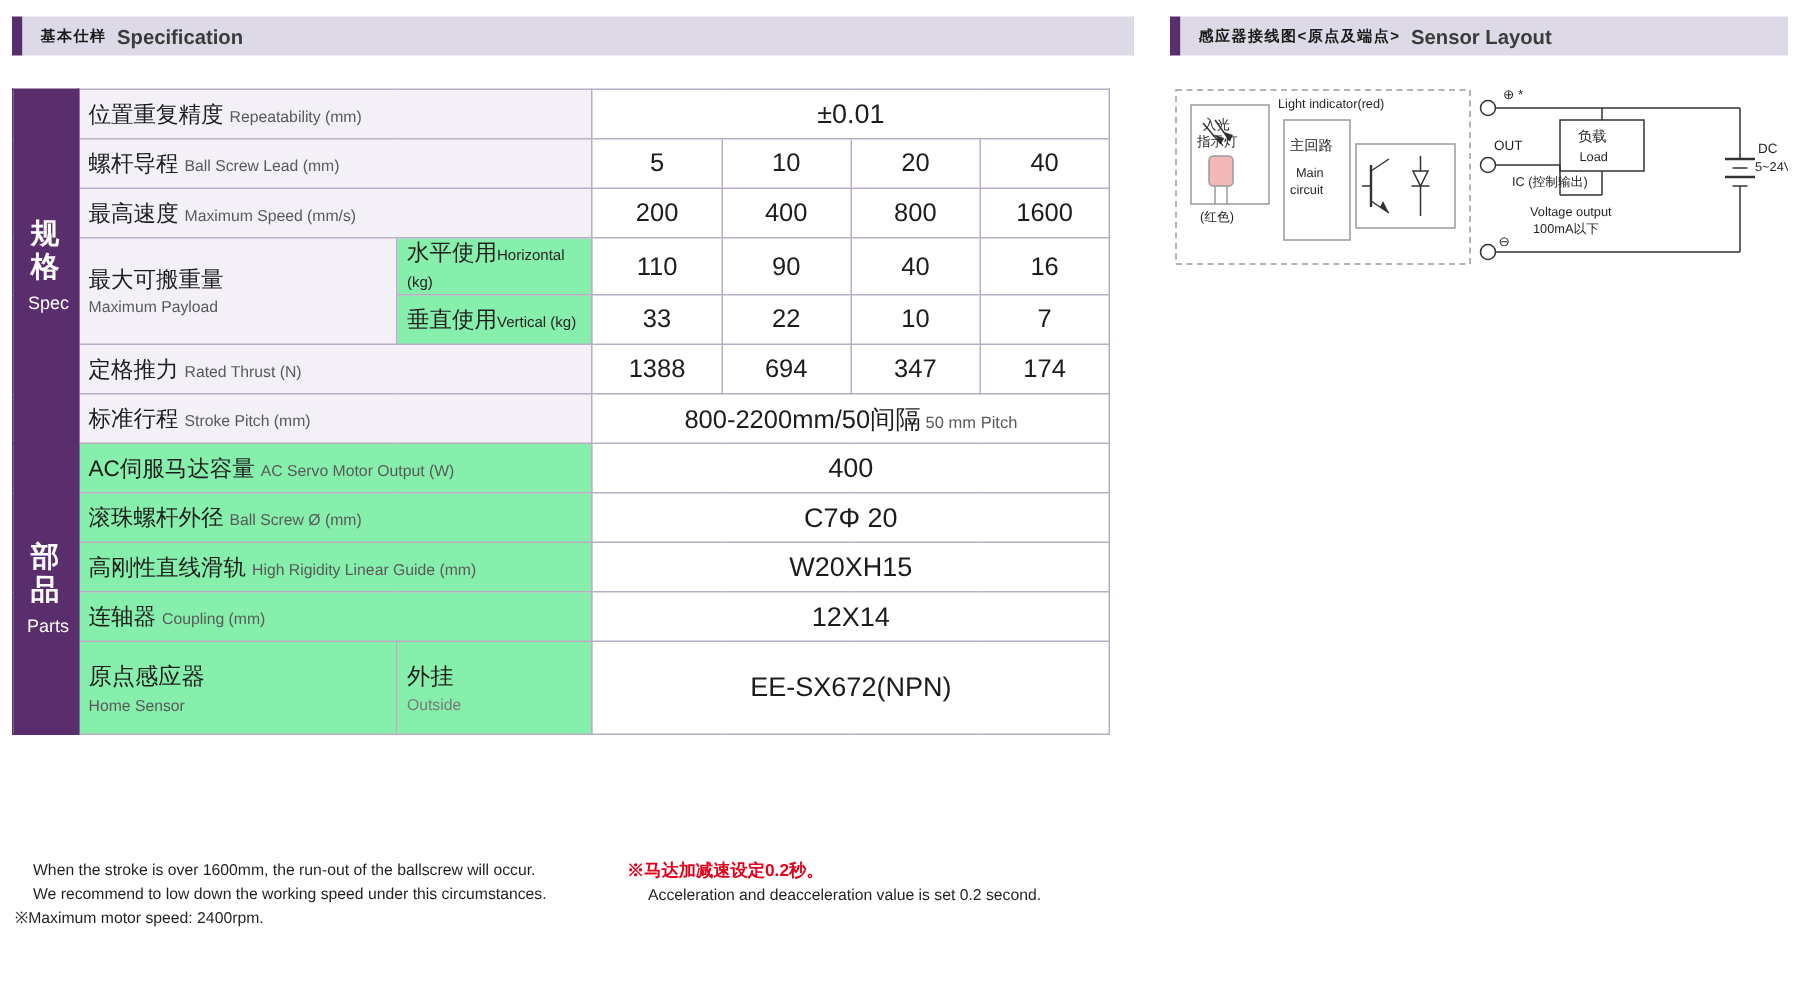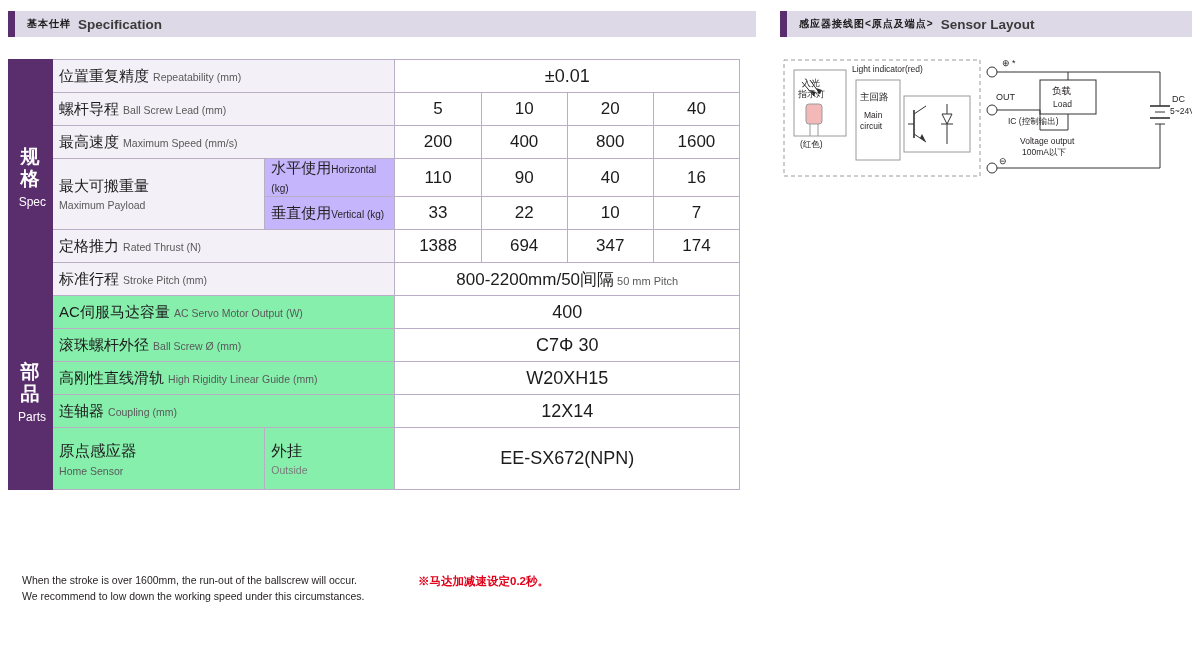--- a/index.html
+++ b/index.html
@@ -109,21 +109,21 @@
     font-size: 17px;
     color: #1c1c1c;
   }
   .val .note {
     font-size: 11px;
     color: #5a5a5a;
     margin-left: 3px;
   }
   .val.big { font-size: 18px; }
   .sub {
-    background: #c4b5fd;
+    background: #86efac;
   }
   .sub .l-cn { font-size: 15px; }
   .sub .l-en { font-size: 10px; }
   .outside .o-cn { font-size: 15.5px; color: #1c1c1c; }
   .outside .o-en { font-size: 10.5px; color: #7a7a7a; display:block; margin-top:2px;}
   .hs .l-cn { font-size: 15.5px; display:block;}
   .hs .l-en { font-size: 10.5px; color:#595959; display:block; margin-left:0; margin-top:3px;}
 
   
   #notes-left {
@@ -280,21 +280,21 @@
       <td class="lbl white" colspan="2">
         <span class="l-cn">AC伺服马达容量</span><span class="l-en">AC Servo Motor Output (W)</span>
       </td>
       <td class="val big" colspan="4">400</td>
     </tr>
 
     <tr>
       <td class="lbl white" colspan="2">
         <span class="l-cn">滚珠螺杆外径</span><span class="l-en">Ball Screw Ø (mm)</span>
       </td>
-      <td class="val big" colspan="4">C7Φ 30</td>
+      <td class="val big" colspan="4">C7Φ 20</td>
     </tr>
 
     <tr>
       <td class="lbl white" colspan="2">
         <span class="l-cn">高刚性直线滑轨</span><span class="l-en">High Rigidity Linear Guide (mm)</span>
       </td>
       <td class="val big" colspan="4">W20XH15</td>
     </tr>
 
     <tr>
@@ -314,24 +314,26 @@
         <span class="o-en">Outside</span>
       </td>
       <td class="val big" colspan="4">EE-SX672(NPN)</td>
     </tr>
   </tbody>
 </table>
 
 <div id="notes-left">
   <div class="n-en ind">When the stroke is over 1600mm, the run-out of the ballscrew will occur.</div>
   <div class="n-en ind">We recommend to low down the working speed under this circumstances.</div>
+  <div class="n-en n-en2">※Maximum motor speed: 2400rpm.</div>
 </div>
 
 <div id="notes-right">
   <div class="n-cn">※马达加减速设定0.2秒。</div>
+  <div class="n-en ind">Acceleration and deacceleration value is set 0.2 second.</div>
 </div>
 
 <div id="sensor-diagram">
 <svg width="412" height="135" viewBox="0 0 412 135" xmlns="http://www.w3.org/2000/svg">
 
   <rect x="4" y="8" width="196" height="116" fill="none" stroke="#9a9a9a" stroke-width="1" stroke-dasharray="4,3"></rect>
 
   <rect x="14" y="18" width="52" height="66" fill="none" stroke="#9a9a9a" stroke-width="1"></rect>
 
   <rect x="26" y="52" width="16" height="20" rx="3" fill="#f3b9b9" stroke="#9a9a9a" stroke-width="1"></rect>

